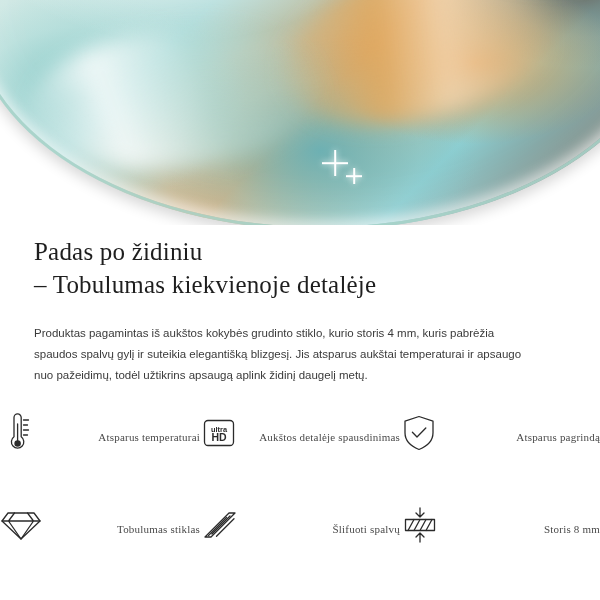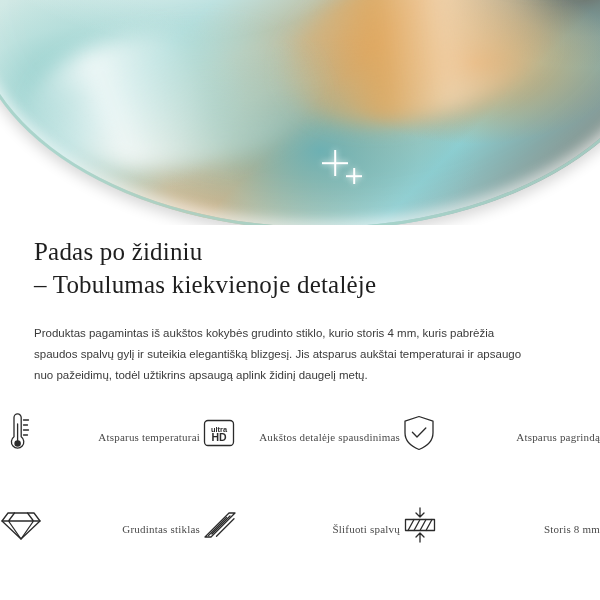--- a/index.html
+++ b/index.html
@@ -223,21 +223,21 @@
       <div class="caption">Atsparus pagrindą</div>
     </div>
 
     <div class="feature">
       <div class="glyph">
         <svg width="42" height="38" viewBox="0 0 42 38">
           <path class="stroke" d="M8 7h26l6 8-19 18L2 15z"></path>
           <path class="stroke" d="M2 15h38M14.5 7 8.5 15l12.5 18M27.5 7l6 8-12.5 18"></path>
         </svg>
       </div>
-      <div class="caption">Grudintas stiklas</div>
+      <div class="caption">Tobulumas stiklas</div>
     </div>
 
     <div class="feature">
       <div class="glyph">
         <svg width="40" height="38" viewBox="0 0 40 38">
           <path class="stroke" d="M5 31 29 7h6L11 31z"></path>
           <path class="stroke" d="M12 28 30 10M16.5 30.2 34 12.8M8.5 29.6 26.5 11.4"></path>
         </svg>
       </div>
       <div class="caption">Šlifuoti spalvų</div>

